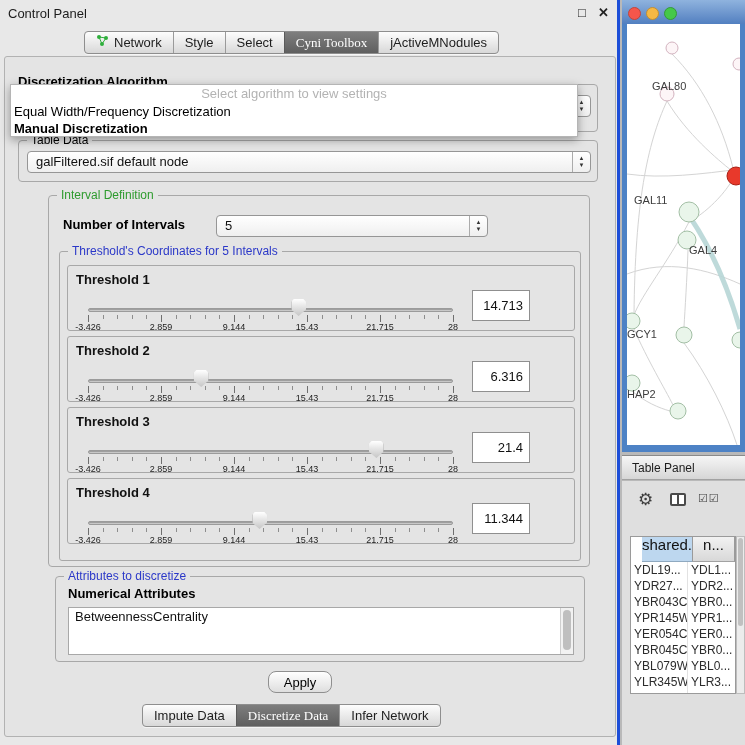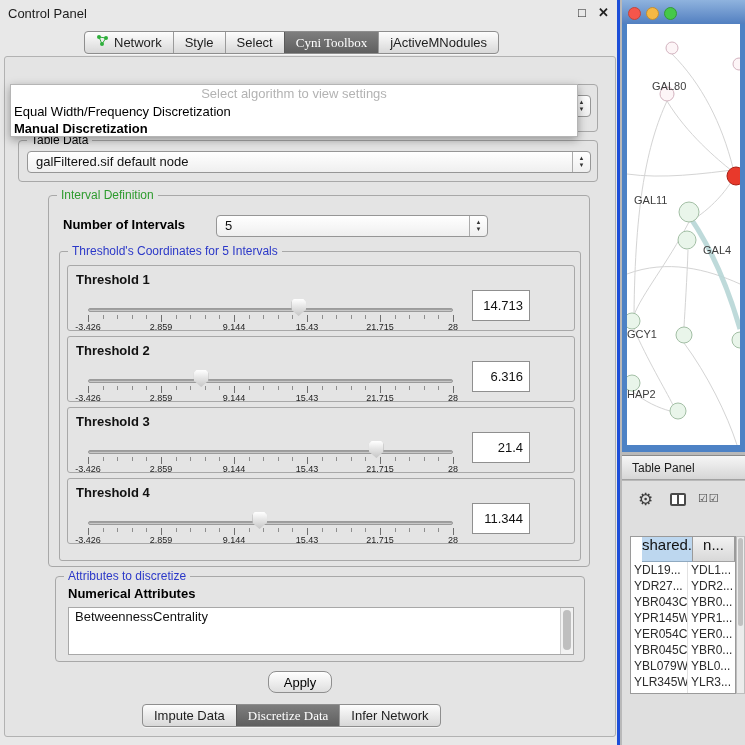--- a/index.html
+++ b/index.html
@@ -125,20 +125,21 @@
     <div class="tab selected">
         <span>Cyni Toolbox</span>
       </div>
     <div class="tab">
         <span>jActiveMNodules</span>
       </div>
   </div>
 
   <div class="mainpanel"></div>
 
+  <div class="bold-label" style="left:18px; top:74px;">Discretization Algorithm</div>
   <div class="group" style="left:18px; top:84px; width:580px; height:48px;">
     <div class="combo" style="left:8px; top:10px; width:564px;">
       <span class="stepper">
           <i>▲</i>
           <i>▼</i>
         </span>
     </div>
   </div>
 
   <div class="popup">
@@ -414,21 +415,21 @@
         <circle cx="60" cy="216" r="9" fill="#e9f5ea" stroke="#a3bfa5"></circle>
         <circle cx="5" cy="297" r="8" fill="#e9f5ea" stroke="#a3bfa5"></circle>
         <circle cx="57" cy="311" r="8" fill="#e9f5ea" stroke="#a3bfa5"></circle>
         <circle cx="113" cy="316" r="8" fill="#e9f5ea" stroke="#a3bfa5"></circle>
         <circle cx="5" cy="359" r="8" fill="#e9f5ea" stroke="#a3bfa5"></circle>
         <circle cx="51" cy="387" r="8" fill="#e9f5ea" stroke="#a3bfa5"></circle>
       </g>
     </svg>
     <div class="nlabel" style="left:25px; top:56px;">GAL80</div>
     <div class="nlabel" style="left:7px;  top:170px;">GAL11</div>
-    <div class="nlabel" style="left:76px; top:220px;">GAL4</div>
+    <div class="nlabel" style="left:62px; top:220px;">GAL4</div>
     <div class="nlabel" style="left:0px;  top:304px;">GCY1</div>
     <div class="nlabel" style="left:0px;  top:364px;">HAP2</div>
   </div>
 </div>
 
 <div id="tp-header">
   <span>Table Panel</span>
 </div>
 <div id="tp-body">
   <span id="tp-gear">⚙</span>

